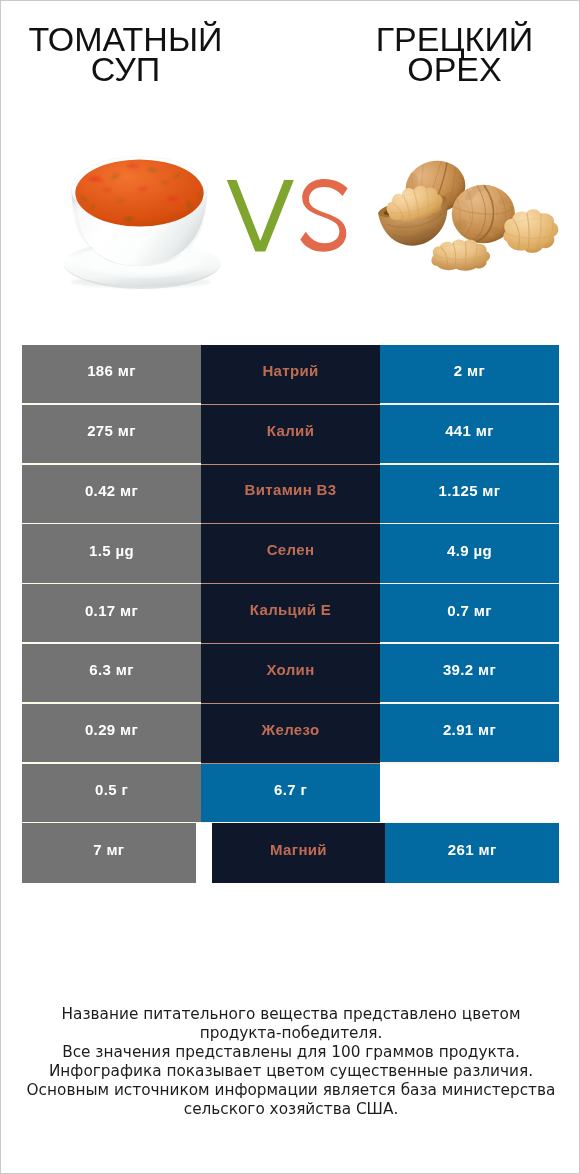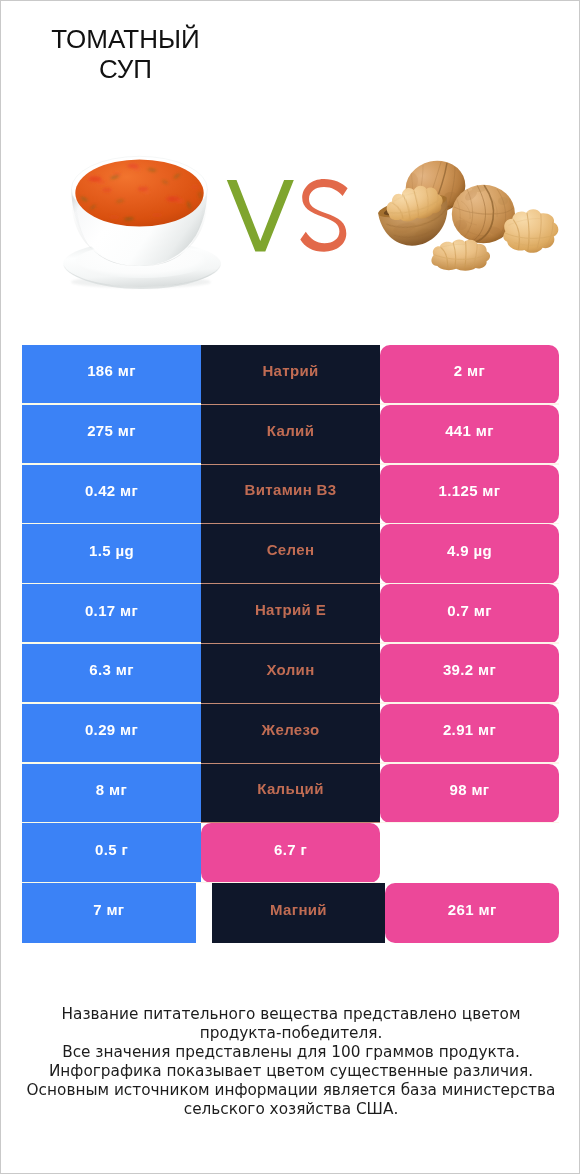--- a/index.html
+++ b/index.html
@@ -2,55 +2,59 @@
 <html><head>
 <meta charset="utf-8">
 <title>Compare</title>
 <style>
   html,body{margin:0;padding:0;}
   body{width:580px;height:1174px;background:#fff;font-family:"Liberation Sans",sans-serif;-webkit-font-smoothing:antialiased;overflow:hidden;}
   .page{position:relative;width:580px;height:1174px;box-sizing:border-box;border:1px solid #c9c9c9;background:#fff;}
 
   
   .titles{position:absolute;left:0;top:0;width:580px;height:100px;}
-  .title{position:absolute;top:23px;text-align:center;font-size:26px;line-height:30.4px;color:#111;letter-spacing:0;}
+  .title{position:absolute;top:23px;text-align:center;font-size:34px;line-height:30.4px;color:#111;letter-spacing:0;}
   #t-left{left:0;width:249px;}
   #t-right{left:329px;width:249px;}
 
   
   .hero{position:absolute;left:0;top:100px;width:580px;height:220px;}
   .hero .soup{position:absolute;left:56px;top:48px;width:166px;height:142px;}
   .hero .nuts{position:absolute;left:370px;top:50px;width:195px;height:132px;}
   .vs{position:absolute;left:224px;top:76px;width:126px;height:78px;}
 
   
   .tbl{position:absolute;left:21px;top:344px;width:537px;}
   .row{display:flex;height:59.8px;}
   .cell{width:179px;display:flex;align-items:center;justify-content:center;font-size:15px;box-sizing:border-box;padding-bottom:8px;letter-spacing:0.35px;}
-  .left{background:#3b82f6;color:#fff;font-weight:bold;}
+  .left{background:#737373;color:#fff;font-weight:bold;}
   .mid{background:#0f172a;color:#c06c53;font-weight:bold;border-bottom:1px solid #c38a74;}
-  .right{background:#ec4899;color:#fff;font-weight:bold;border-radius:10px;}
+  .right{background:#0369a1;color:#fff;font-weight:bold;}
   .row:last-child .mid{border-bottom:none;margin-left:16px;}
   .left,.right{position:relative;}
   .row:not(:last-child) .left:after{content:"";position:absolute;left:0;right:0;bottom:0;height:1.5px;background:#fbfbe8;}
   .row:not(:last-child) .right:after{content:"";position:absolute;left:0;right:0;bottom:0;height:1.5px;background:#fdf4ea;}
 
   
   .footer{position:absolute;left:0;top:1004px;width:580px;text-align:center;font-family:"DejaVu Sans",sans-serif;font-size:15.3px;line-height:18.9px;color:#1c1c1c;}
   .footer div{white-space:nowrap;}
 </style>
 </head>
 <body>
 
 <div class="page">
 
   <div class="titles">
     <div class="title" id="t-left">
       <div>ТОМАТНЫЙ</div>
       <div>СУП</div>
+    </div>
+    <div class="title" id="t-right">
+      <div>ГРЕЦКИЙ</div>
+      <div>ОРЕХ</div>
     </div>
   </div>
 
   <div class="hero">
     <div class="soup"><svg viewBox="0 0 166 142" width="166" height="142" xmlns="http://www.w3.org/2000/svg">
 <defs>
   <radialGradient id="soupG" cx="40%" cy="26%" r="84%">
     <stop offset="0%" stop-color="#f2742e"></stop>
               <stop offset="35%" stop-color="#e76120"></stop>
     <stop offset="75%" stop-color="#d9500f"></stop>
@@ -311,37 +315,32 @@
         <div class="cell mid">Витамин B3</div>
         <div class="cell right">1.125 мг</div>
       </div>
       <div class="row">
         <div class="cell left">1.5 µg</div>
         <div class="cell mid">Селен</div>
         <div class="cell right">4.9 µg</div>
       </div>
       <div class="row">
         <div class="cell left">0.17 мг</div>
-        <div class="cell mid">Натрий E</div>
+        <div class="cell mid">Кальций E</div>
         <div class="cell right">0.7 мг</div>
       </div>
       <div class="row">
         <div class="cell left">6.3 мг</div>
         <div class="cell mid">Холин</div>
         <div class="cell right">39.2 мг</div>
       </div>
       <div class="row">
         <div class="cell left">0.29 мг</div>
         <div class="cell mid">Железо</div>
         <div class="cell right">2.91 мг</div>
-      </div>
-      <div class="row">
-        <div class="cell left">8 мг</div>
-        <div class="cell mid">Кальций</div>
-        <div class="cell right">98 мг</div>
       </div>
       <div class="row">
         <div class="cell left">0.5 г</div>
         <div class="cell right">6.7 г</div>
       </div>
       <div class="row">
         <div class="cell left">7 мг</div>
         <div class="cell mid">Магний</div>
         <div class="cell right">261 мг</div>
       </div>

